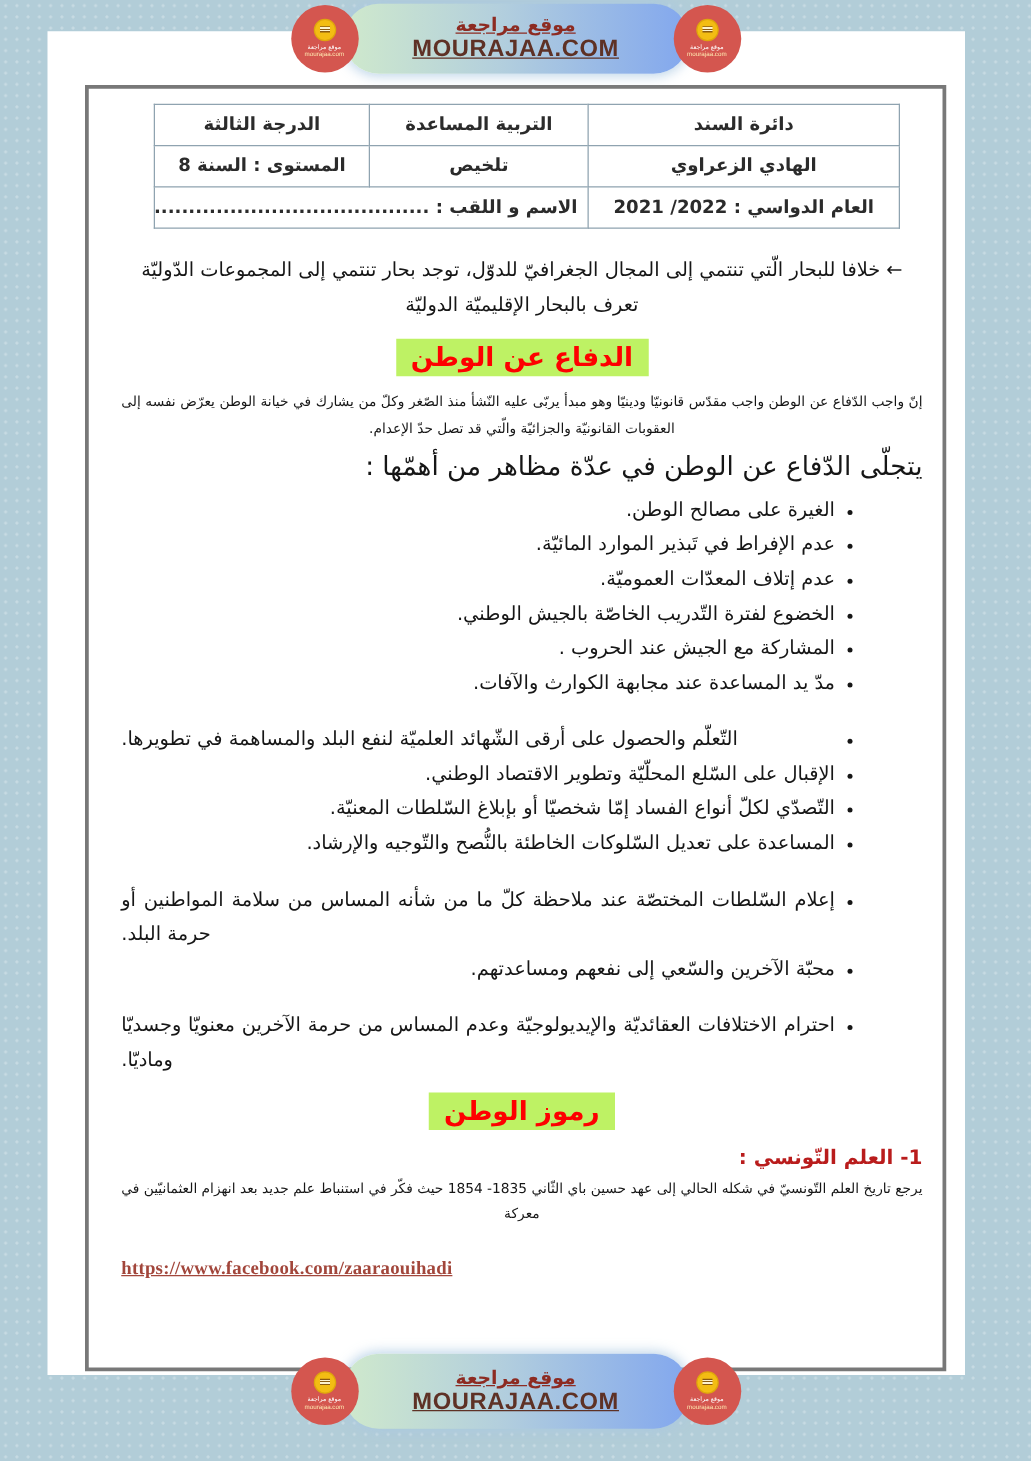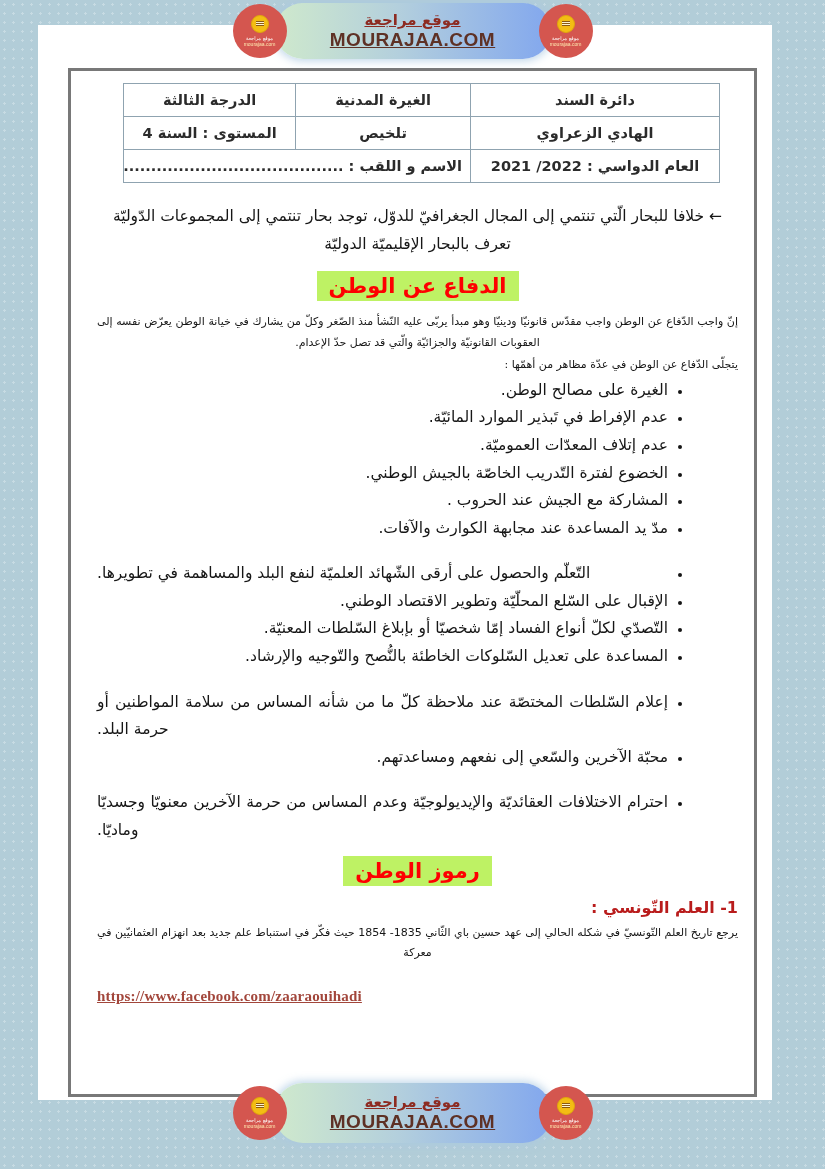--- a/index.html
+++ b/index.html
@@ -50,21 +50,21 @@
   }
   table.info td{border:1px solid #8fa3b0;height:30px;text-align:center;padding:1px 8px;vertical-align:middle;}
   td.c1{width:42.5%;} td.c2{width:29%;} td.c3{width:28.5%;}
   td.name-cell{text-align:right;font-weight:bold;overflow:hidden;white-space:nowrap;}
 
   
   .intro{margin:20px 6px 0 6px;text-align:center;font-size:15.5px;line-height:1.8;}
   .sec-title{text-align:center;margin:12px 0 10px 0;}
   .sec-title span{background:#bef264;color:#fe0000;font-weight:bold;font-size:21px;padding:3px 12px;line-height:1.5;}
   .para-justify{margin:6px 0 0 0;font-size:11px;line-height:1.85;text-align:justify;text-align-last:center;}
-  .lead{margin:2px 0 0 0;font-size:11px;line-height:1.8;text-align:right;}
+  .lead{margin:2px 0 0 0;font-size:21px;line-height:1.8;text-align:right;}
   ul.points{margin:2px 0 0 0;padding:0 70px 0 0;font-size:15.5px;line-height:1.78;}
   ul.points li{margin:0;padding:0;text-align:right;}
   ul.points li.wl{text-align:justify;text-align-last:left;margin-top:18px;}
   ul.points li::marker{font-size:12px;}
   .sub-red{margin:8px 0 2px 0;color:#b91c1c;font-weight:bold;font-size:16px;text-align:right;}
   .fb-link{margin-top:22px;text-align:left;direction:ltr;}
   .fb-link a{color:#a2463b;font-weight:bold;font-size:15px;font-family:"Liberation Serif",serif;letter-spacing:.2px;}
 </style>
 </head>
 <body>
@@ -90,27 +90,27 @@
   </div>
 </div>
 
 <div class="sheet">
   <div class="frame">
 
     <table class="info" dir="rtl">
       <tbody>
           <tr>
         <td class="c1">دائرة السند</td>
-        <td class="c2">الغيرة المدنية</td>
+        <td class="c2">التربية المساعدة</td>
         <td class="c3">الدرجة الثالثة</td>
       </tr>
       <tr>
         <td class="c1">الهادي الزعراوي</td>
         <td class="c2">تلخيص</td>
-        <td class="c3">المستوى : السنة 4</td>
+        <td class="c3">المستوى : السنة 8</td>
       </tr>
       <tr>
         <td class="c1">العام الدواسي : 2022/ 2021</td>
         <td class="name-cell" colspan="2">الاسم و اللقب : .....................................................................................</td>
       </tr>
     </tbody>
       </table>
 
     <p class="intro">← خلافا للبحار الّتي تنتمي إلى المجال الجغرافيّ للدوّل، توجد بحار تنتمي إلى المجموعات الدّوليّة تعرف بالبحار الإقليميّة الدوليّة</p>
 

